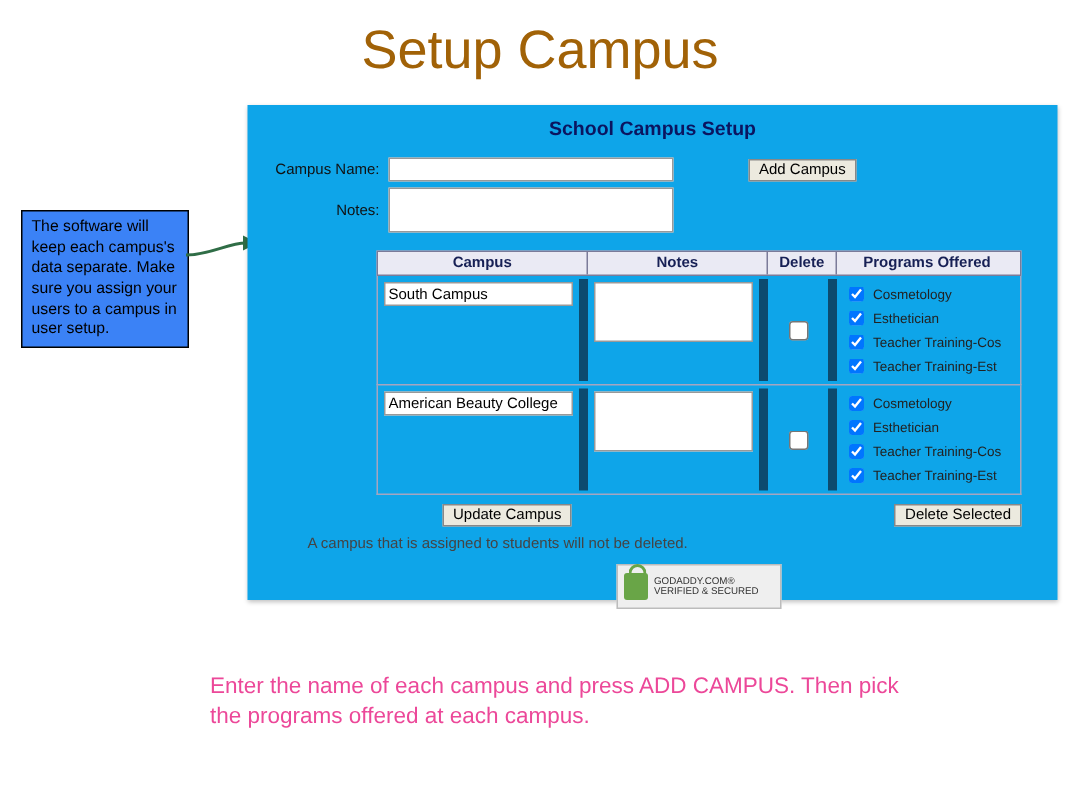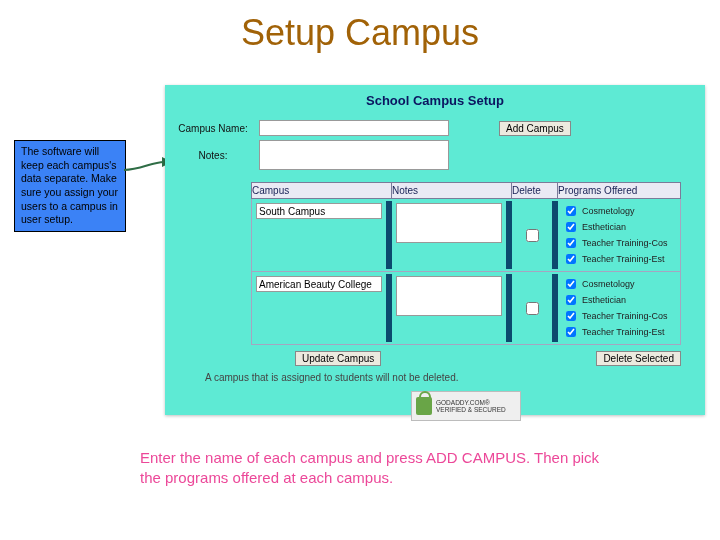--- a/index.html
+++ b/index.html
@@ -37,46 +37,46 @@
   .arrow {
     position: absolute;
     top: 156px;
     left: 122px;
     width: 50px;
     height: 18px;
     pointer-events: none;
   }
   .panel {
     position: absolute;
-    top: 85px;
+    top: 70px;
     left: 165px;
     width: 540px;
     height: 330px;
-    background: #5eead4;
+    background: #0ea5e9;
     box-shadow: 0 1px 3px rgba(0,0,0,0.25);
     font-size: 10px;
     color: #222;
   }
   .panel-heading {
     width: 100%;
     text-align: center;
     font-weight: bold;
     color: #0b1560;
     font-size: 13px;
     padding: 8px 0 12px;
   }
   .form-row {
     display: flex;
     align-items: center;
     gap: 6px;
     padding: 0 8px 4px 8px;
   }
   .form-row label {
     width: 80px;
-    text-align: center;
+    text-align: right;
     font-size: 10px;
     color: #111;
   }
   .form-row input[type=text],
   .form-row textarea {
     flex: 0 0 190px;
     height: 16px;
     border: 1px solid #999;
     background: #fff;
     font-size: 10px;
@@ -95,22 +95,22 @@
     width: 430px;
     margin: 8px 0 0 86px;
   }
   .hdr {
     display: grid;
     grid-template-columns: 140px 120px 46px 120px;
     border: 1px solid #7b7b99;
     background: #eaeaf4;
   }
   .hdr > div {
-    text-align: left;
-    font-weight: normal;
+    text-align: center;
+    font-weight: bold;
     font-size: 10px;
     padding: 2px 0;
     border-right: 1px solid #7b7b99;
     color: #172055;
   }
   .hdr > div:last-child { border-right: none; }
   .row {
     display: grid;
     grid-template-columns: 140px 120px 46px 120px;
     border: 1px solid #a5a5c0;

